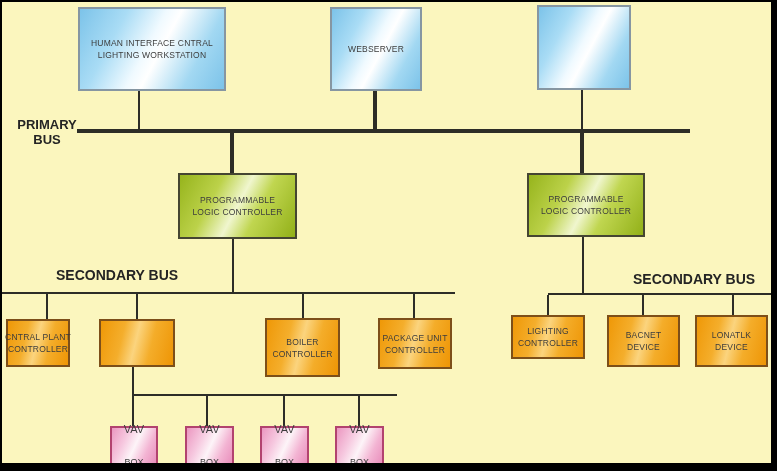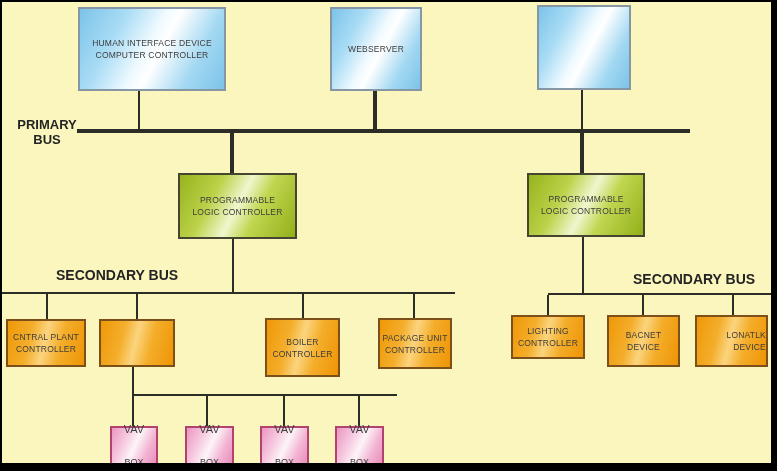--- a/index.html
+++ b/index.html
@@ -70,38 +70,38 @@
   <div class="ln" style="left:356px; top:394px; width:2px; height:30px;"></div>
 
   <div class="buslabel primary" style="left:10px; top:115px; width:70px;">
     <div>PRIMARY</div>
     <div>BUS</div>
   </div>
   <div class="buslabel secondary" style="left:54px; top:266px; width:112px;">SECONDARY BUS</div>
   <div class="buslabel secondary" style="left:631px; top:270px; width:114px;">SECONDARY BUS</div>
 
   <div class="box blue" style="left:76px; top:5px; width:148px; height:84px;">
-    <div class="t">HUMAN INTERFACE DEVICE</div>
-    <div class="t">COMPUTER CONTROLLER</div>
+    <div class="t">HUMAN INTERFACE CNTRAL</div>
+    <div class="t">LIGHTING WORKSTATION</div>
   </div>
   <div class="box blue" style="left:328px; top:5px; width:92px; height:84px;">
     <div class="t">WEBSERVER</div>
   </div>
   <div class="box blue" style="left:535px; top:3px; width:94px; height:85px;"></div>
 
   <div class="box green" style="left:176px; top:171px; width:119px; height:66px;">
     <div class="t">PROGRAMMABLE</div>
     <div class="t">LOGIC CONTROLLER</div>
   </div>
   <div class="box green" style="left:525px; top:171px; width:118px; height:64px;">
     <div class="t">PROGRAMMABLE</div>
     <div class="t">LOGIC CONTROLLER</div>
   </div>
 
-  <div class="box orange" style="left:4px; top:317px; width:80px; height:48px;">
+  <div class="box orange" style="left:4px; top:317px; width:64px; height:48px;">
     <div class="t">CNTRAL PLANT</div>
     <div class="t">CONTROLLER</div>
   </div>
   <div class="box orange" style="left:97px; top:317px; width:76px; height:48px;"></div>
   <div class="box orange" style="left:263px; top:316px; width:75px; height:59px;">
     <div class="t">BOILER</div>
     <div class="t">CONTROLLER</div>
   </div>
   <div class="box orange" style="left:376px; top:316px; width:74px; height:51px;">
     <div class="t">PACKAGE UNIT</div>
@@ -109,21 +109,21 @@
   </div>
 
   <div class="box orange" style="left:509px; top:313px; width:74px; height:44px;">
     <div class="t">LIGHTING</div>
     <div class="t">CONTROLLER</div>
   </div>
   <div class="box orange" style="left:605px; top:313px; width:73px; height:52px;">
     <div class="t">BACNET</div>
     <div class="t">DEVICE</div>
   </div>
-  <div class="box orange" style="left:693px; top:313px; width:73px; height:52px;align-items:flex-end;">
+  <div class="box orange" style="left:693px; top:313px; width:73px; height:52px;">
     <div class="t">LONATLK</div>
     <div class="t">DEVICE</div>
   </div>
 
   <div class="box pink" style="left:108px; top:424px; width:48px; height:39px;">
     <div class="vav1">VAV</div>
     <div class="vav2">BOX</div>
   </div>
   <div class="box pink" style="left:183px; top:424px; width:49px; height:39px;">
     <div class="vav1">VAV</div>

